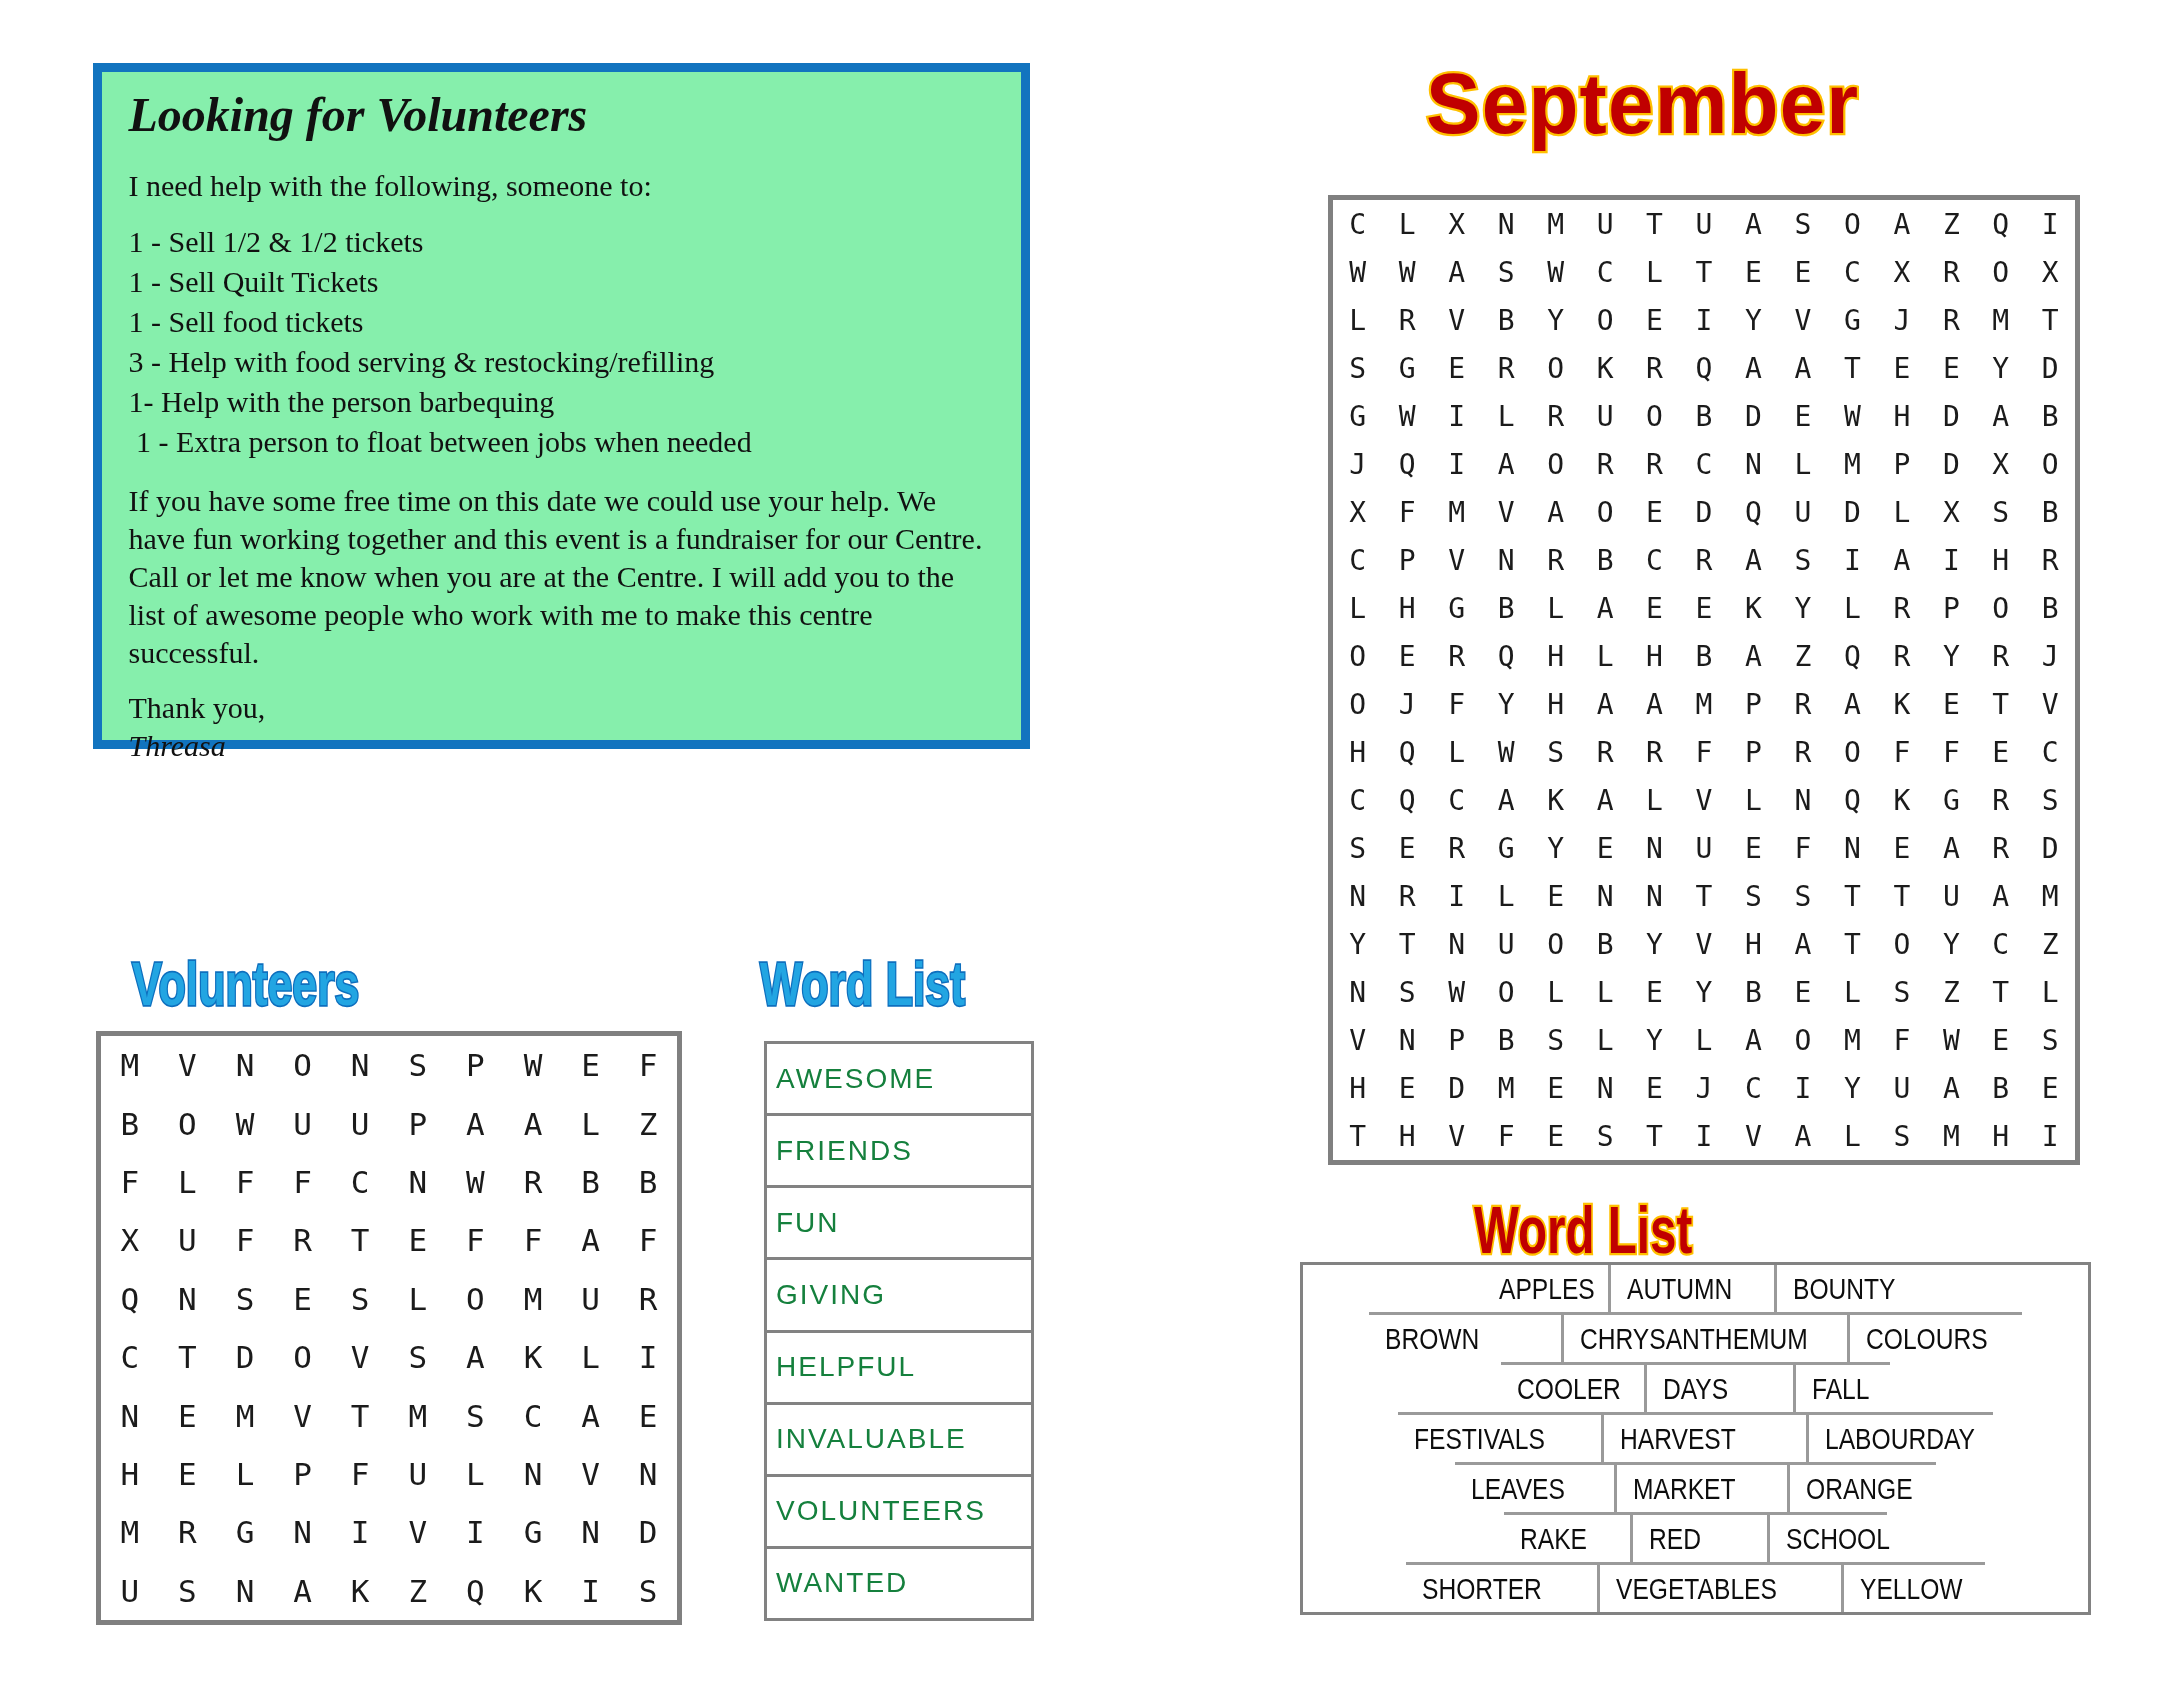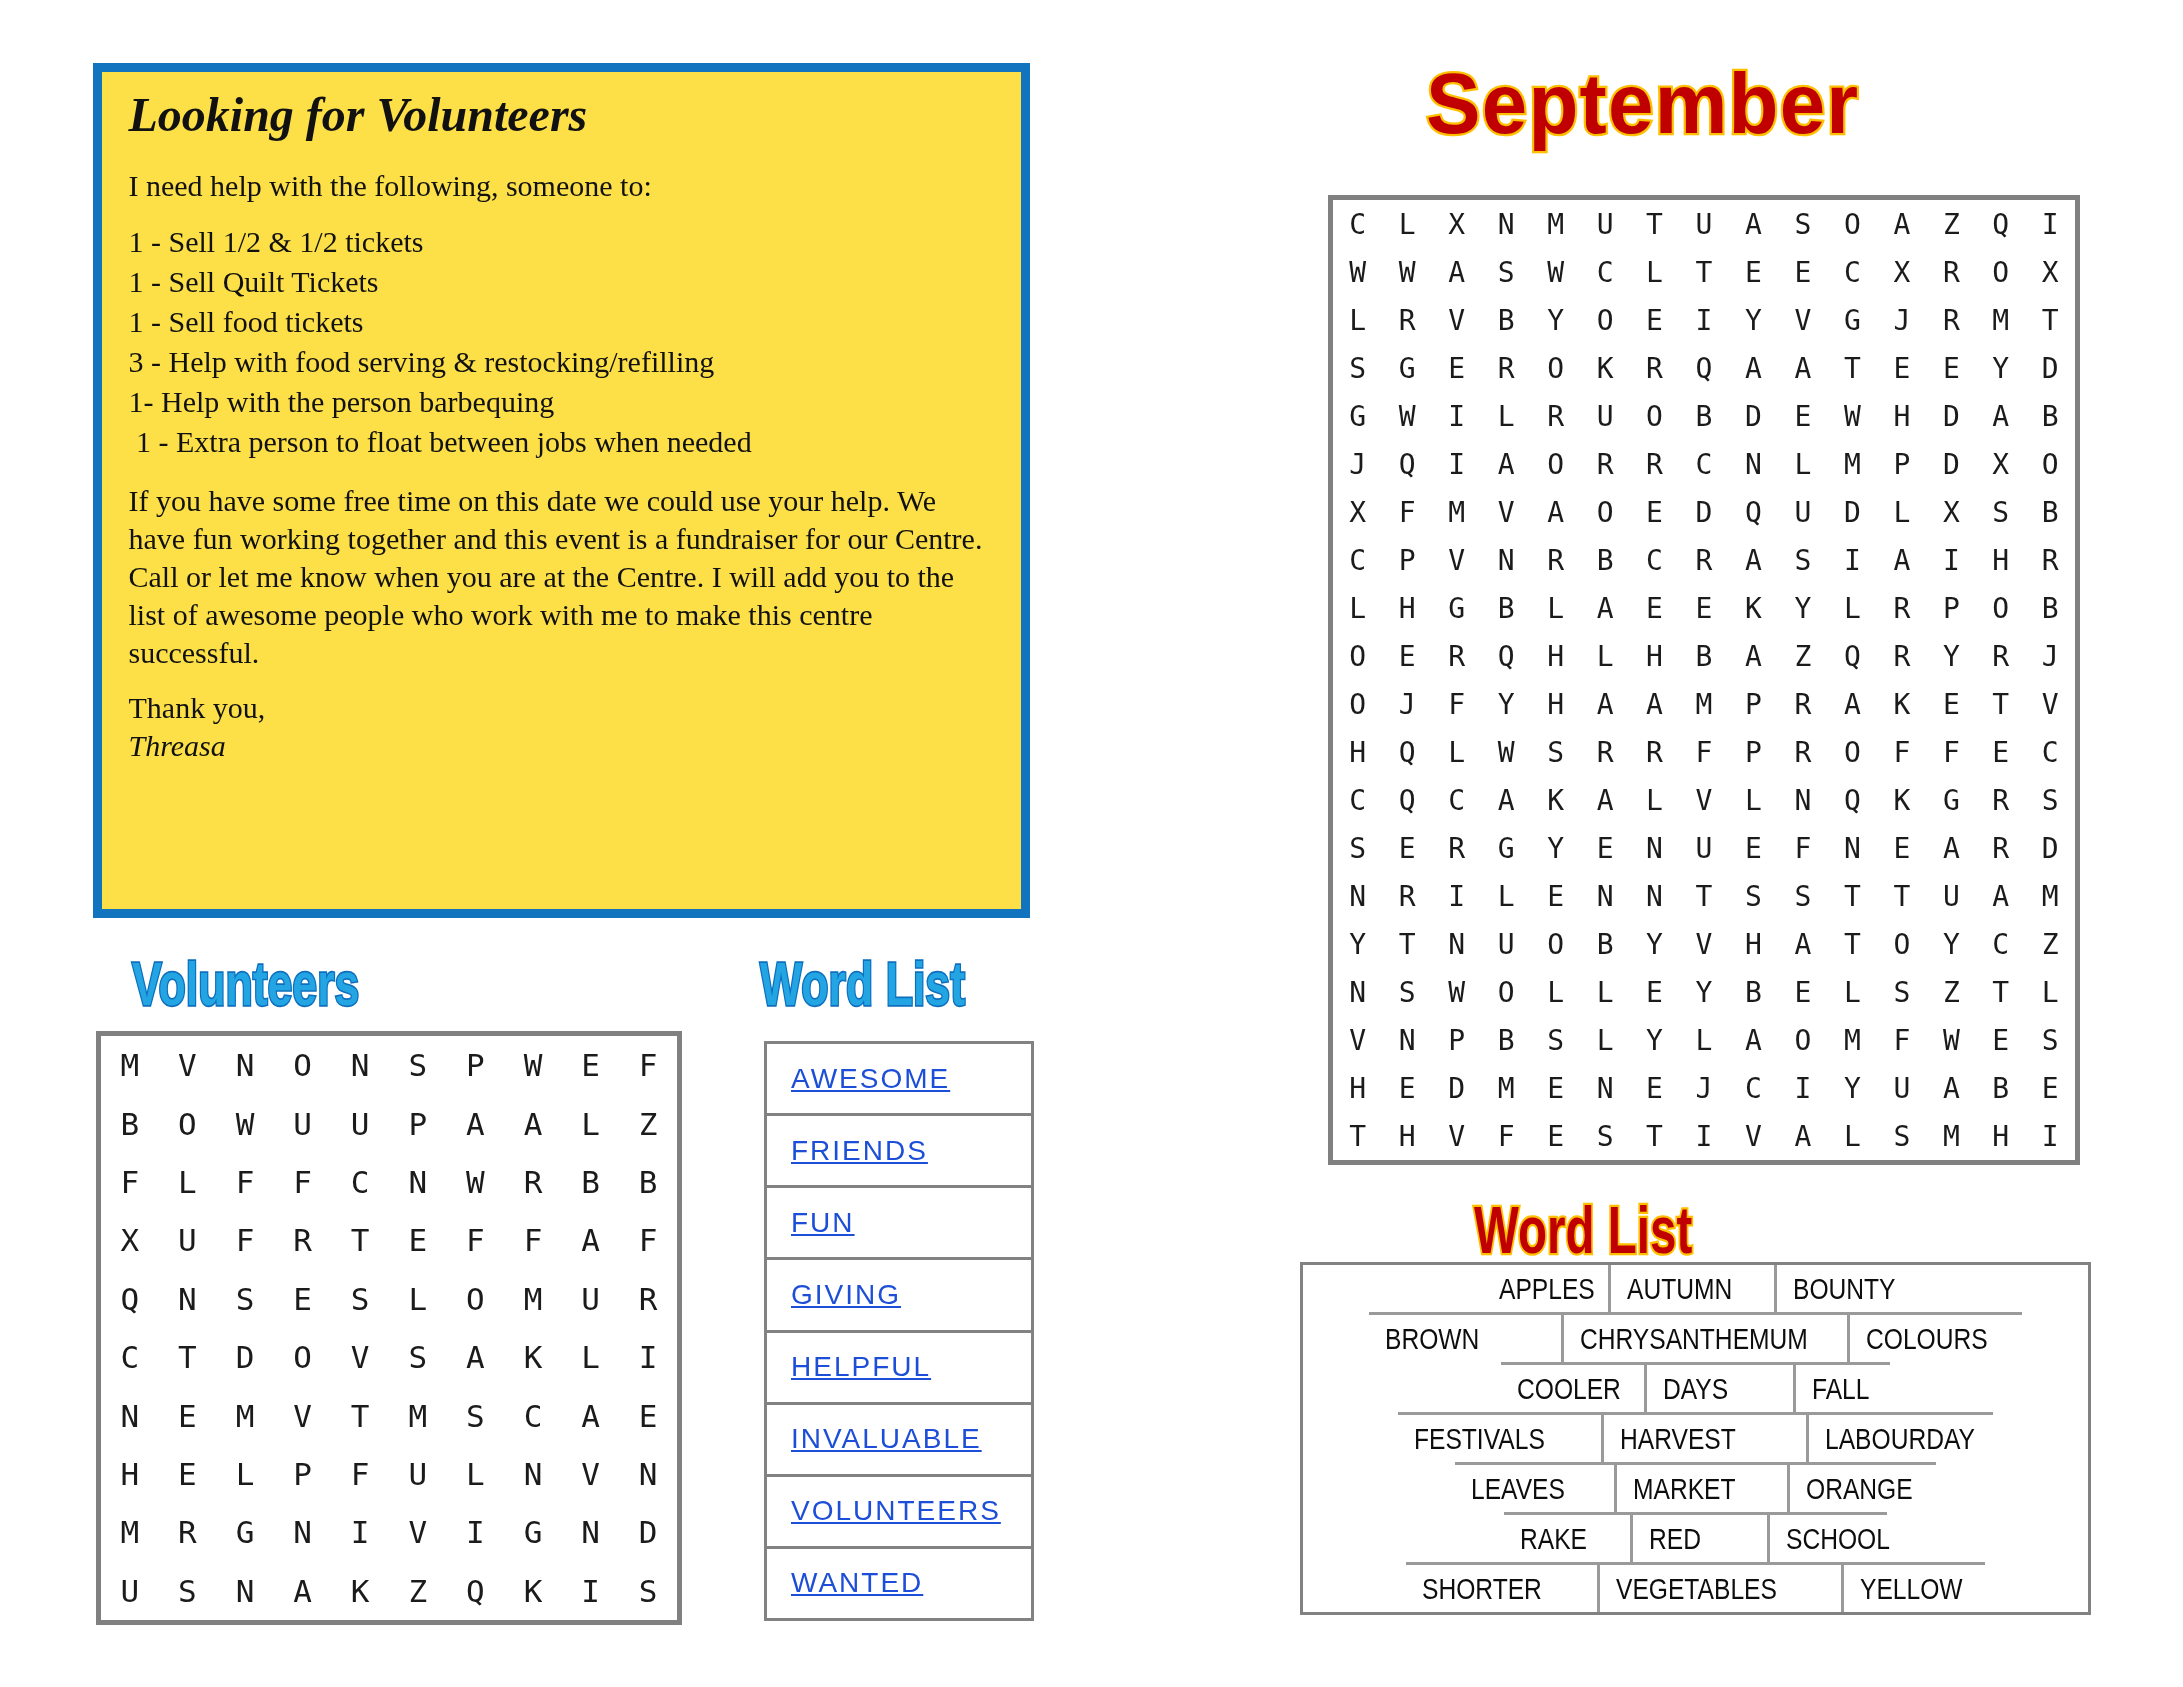--- a/index.html
+++ b/index.html
@@ -7,24 +7,24 @@
     width: 2183px; height: 1687px;
     position: relative;
     background: #ffffff;
     font-family: "Liberation Sans", sans-serif;
     color: #111;
   }
 
   
   .notice-box {
     position: absolute; left: 93px; top: 63px;
-    width: 937px; height: 855px;
+    width: 937px; height: 686px;
     box-sizing: border-box;
     border: 9.3px solid #1274bf;
-    background: #fde047;
+    background: #86efac;
     padding: 16px 26.5px 0 26.5px;
     font-family: "Liberation Serif", serif;
     font-size: 30px; line-height: 38px;
   }
   .notice-title {
     font-size: 48px; line-height: 54px;
     font-weight: bold; font-style: italic;
     margin: 0 0 25px 0;
   }
   .notice-box p { margin: 0 0 17px 0; }
@@ -95,24 +95,23 @@
     position: absolute; left: 764px; top: 1041px;
     width: 270px; height: 580px;
     box-sizing: border-box;
     border: 3.3px solid #828282;
     background: #fff;
     display: flex; flex-direction: column;
   }
   .word-list-table .wl-row {
     flex: 1 1 0;
     display: flex; align-items: center;
-    padding-left: 24px;
+    padding-left: 9px;
     font-size: 28px; letter-spacing: 2px;
-    color: #1d4ed8;
-    text-decoration: underline;
+    color: #15803d;
   }
   .word-list-table .wl-row + .wl-row { border-top: 3.3px solid #828282; }
 
   
   .word-table {
     position: absolute; left: 1300px; top: 1262px;
     width: 791px; height: 353px;
     box-sizing: border-box;
     border: 3.3px solid #828282;
     background: #fff;

